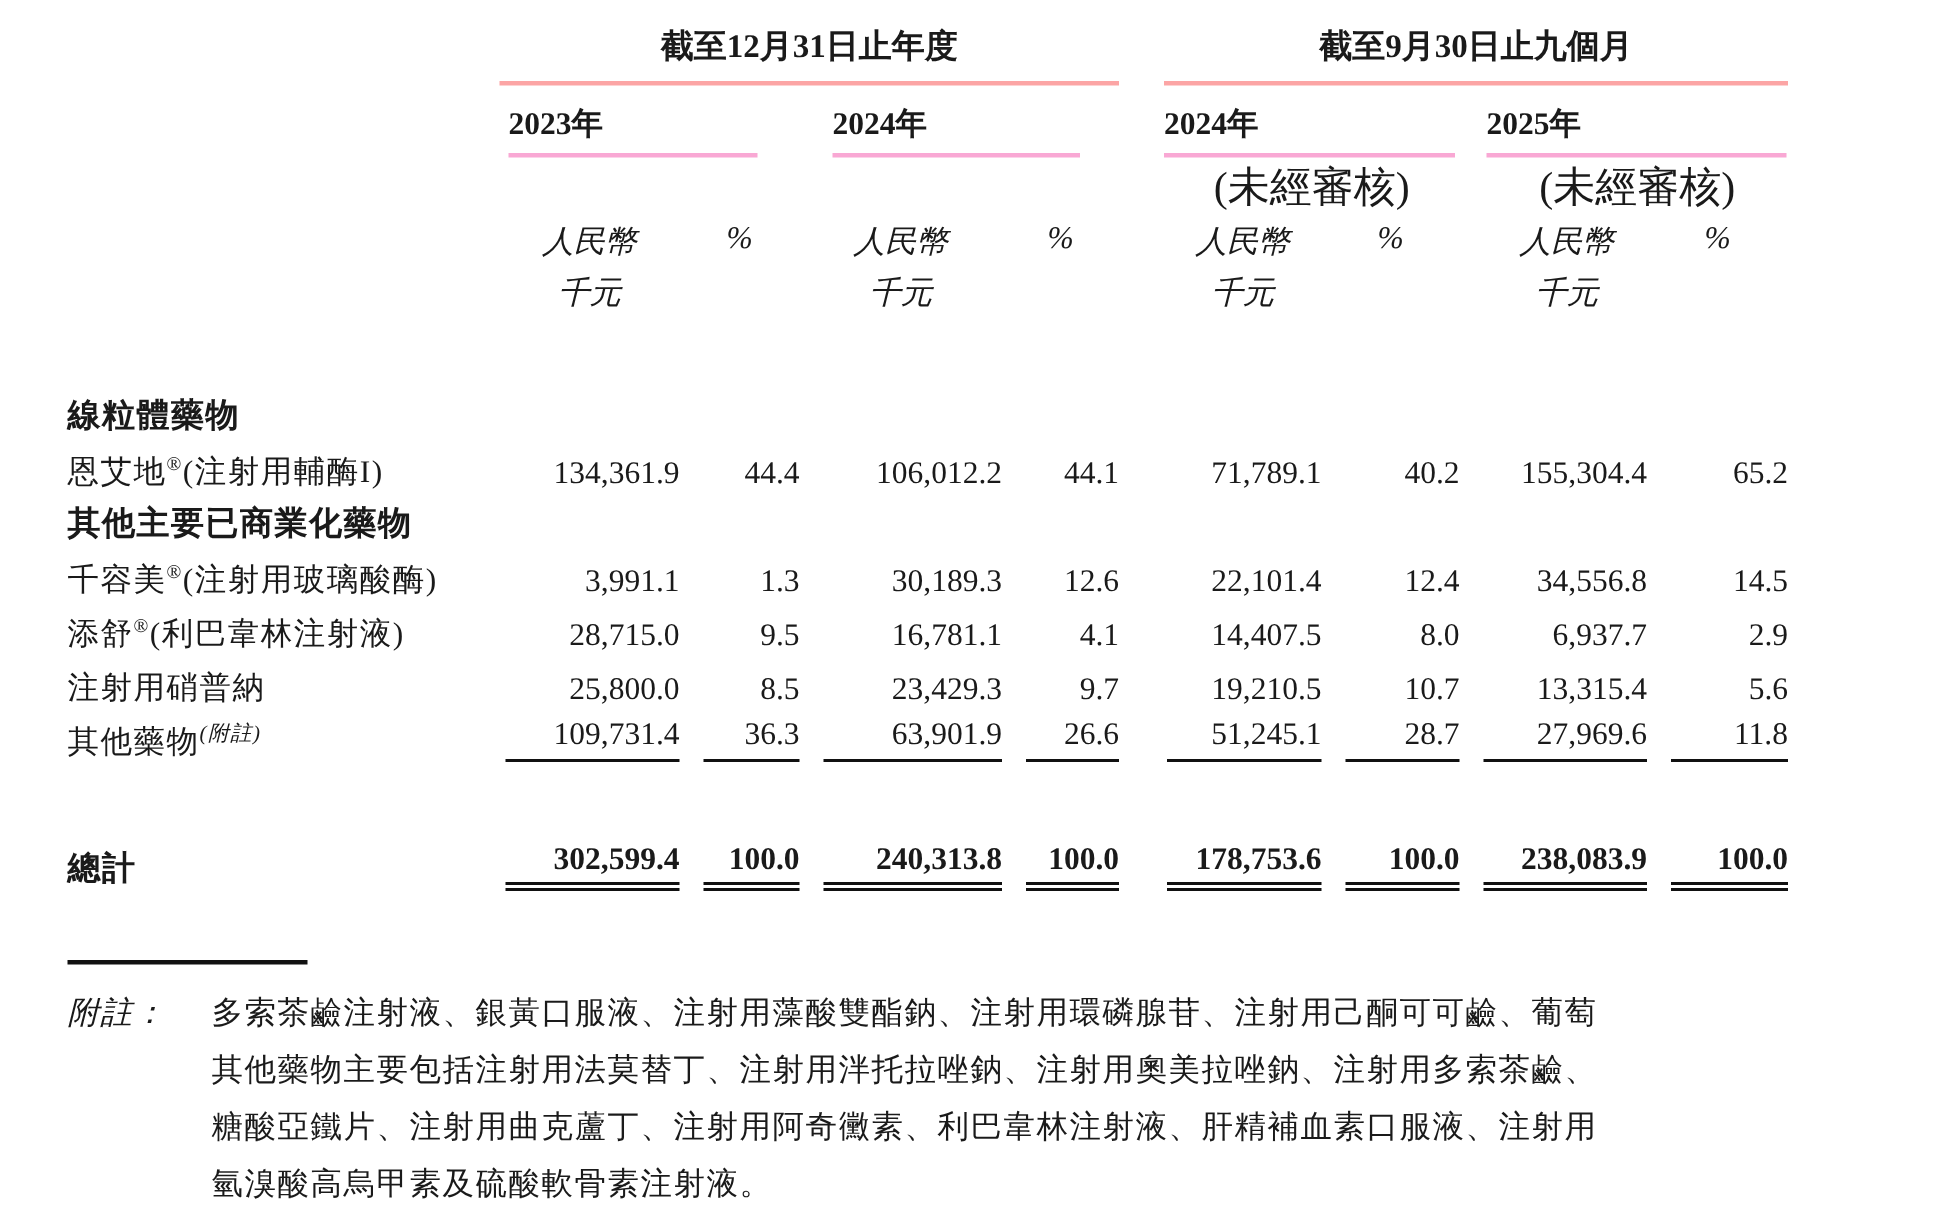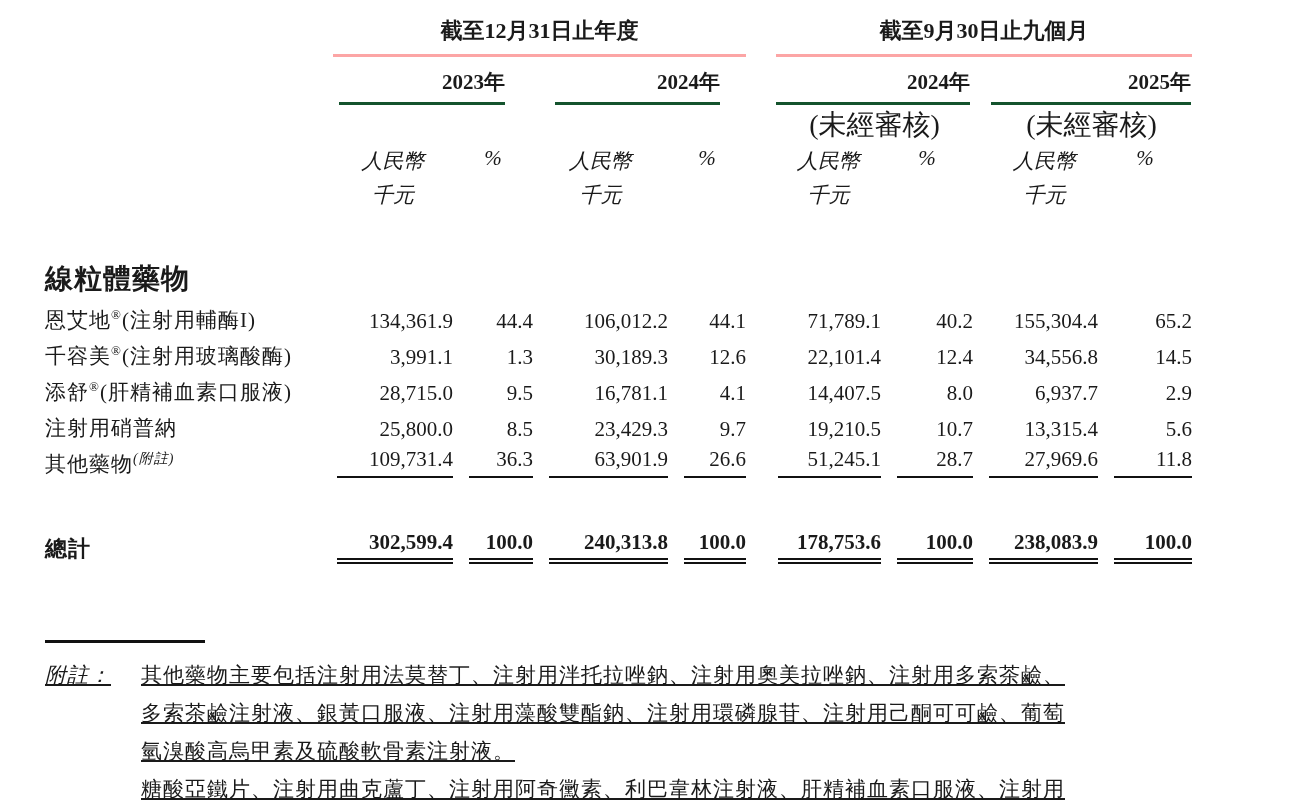--- a/index.html
+++ b/index.html
@@ -24,21 +24,21 @@
   table.rev td, table.rev th { padding: 0; font-weight: normal; }
 
   
   tr.h-group { height: 48px; }
   tr.h-group th { vertical-align: top; font-weight: bold; font-size: 22px; }
   tr.h-group .rule { padding: 2px 0 8px 0; border-bottom: 3px solid #fca5a5; text-align: center; }
   tr.h-group .g2 .rule { margin-left: 30px; }
 
   tr.h-year { height: 44px; }
   tr.h-year th { vertical-align: top; font-weight: bold; }
-  tr.h-year .rule { padding: 6px 0 6px 0; border-bottom: 3px solid #14532d; text-align: right; }
+  tr.h-year .rule { padding: 6px 0 6px 0; border-bottom: 3px solid #f9a8d4; text-align: left; }
   tr.h-year .y1 .rule { margin-left: 6px;  margin-right: 28px; }
   tr.h-year .y2 .rule { margin-left: 22px; margin-right: 26px; }
   tr.h-year .y3 .rule { margin-left: 30px; margin-right: 3px; }
   tr.h-year .y4 .rule { margin-left: 18px; margin-right: 1px; }
 
   tr.h-ua { height: 36px; }
   tr.h-ua td { text-align: center; vertical-align: middle; font-size: 28px; }
   tr.h-ua .ua3 { padding-left: 30px; }
   tr.h-ua .ua4 { padding-left: 18px; }
 
@@ -49,21 +49,21 @@
   tr.h-cur .pl18 { padding-left: 18px; }
   tr.h-cur td.pct { padding-top: 2px; }
 
   tr.spacer1 { height: 46px; }
   tr.spacer2 { height: 38px; }
 
   
   tr.body { height: 36px; }
   tr.body td { vertical-align: bottom; padding-bottom: 4px; }
   td.label { letter-spacing: 1px; white-space: nowrap; }
-  .cat-label { font-weight: bold; font-size: 28px; }
+  .cat-label { font-weight: bold; font-size: 22px; }
   sup.reg  { font-size: 13px; vertical-align: super; line-height: 0; }
   sup.note { font-size: 14px; font-style: italic; vertical-align: super; line-height: 0; }
 
   td.num { text-align: right; padding-right: 2px; }
   td.num .v { margin-left: 16px; }
   td.num.c1 .v { margin-left: 4px; }
   td.num.c5 .v { margin-left: 32px; }
   .v.u1 { border-bottom: 2px solid #111; padding-bottom: 4px; }
   tr.total { height: 44px; }
   tr.total td { vertical-align: bottom; }
@@ -71,21 +71,21 @@
   .v.u2 { border-bottom: 6px double #111; padding-bottom: 3px; font-weight: bold; }
 
   
   #footnote {
     position: absolute;
     left: 45px;
     top: 640px;
     width: 1147px;
   }
   #fn-rule { width: 160px; border-top: 3px solid #111; }
-  #fn-body { display: flex; margin-top: 13px; text-decoration: underline; }
+  #fn-body { display: flex; margin-top: 13px; }
   #fn-label { width: 96px; font-style: italic; letter-spacing: 1px; flex: none; }
   #fn-text { flex: 1; letter-spacing: 1px; }
   #fn-text .fn-line { line-height: 38px; white-space: nowrap; }
   #fn-label { line-height: 38px; }
 </style>
 </head>
 <body>
 
 <div id="page">
 
@@ -195,20 +195,26 @@
             <div class="v">40.2</div>
           </td>
       <td class="num c7">
             <div class="v">155,304.4</div>
           </td>
       <td class="num c8">
             <div class="v">65.2</div>
           </td>
     </tr>
 
+    <tr class="body">
+      <td class="label">
+        <span class="cat-label">其他主要已商業化藥物</span>
+      </td>
+      <td colspan="8"></td>
+    </tr>
 
     <tr class="body">
       <td class="label">
         <span>千容美</span><sup class="reg">®</sup><span>(注射用玻璃酸酶)</span>
       </td>
       <td class="num c1">
             <div class="v">3,991.1</div>
           </td>
       <td class="num c2">
             <div class="v">1.3</div>
@@ -228,21 +234,21 @@
       <td class="num c7">
             <div class="v">34,556.8</div>
           </td>
       <td class="num c8">
             <div class="v">14.5</div>
           </td>
     </tr>
 
     <tr class="body">
       <td class="label">
-        <span>添舒</span><sup class="reg">®</sup><span>(肝精補血素口服液)</span>
+        <span>添舒</span><sup class="reg">®</sup><span>(利巴韋林注射液)</span>
       </td>
       <td class="num c1">
             <div class="v">28,715.0</div>
           </td>
       <td class="num c2">
             <div class="v">9.5</div>
           </td>
       <td class="num c3">
             <div class="v">16,781.1</div>
           </td>
@@ -355,21 +361,21 @@
           </td>
     </tr>
   </tbody>
     </table>
 
   <div id="footnote">
     <div id="fn-rule"></div>
     <div id="fn-body">
       <div id="fn-label">附註：</div>
       <div id="fn-text">
+        <div class="fn-line">多索茶鹼注射液、銀黃口服液、注射用藻酸雙酯鈉、注射用環磷腺苷、注射用己酮可可鹼、葡萄</div>
         <div class="fn-line">其他藥物主要包括注射用法莫替丁、注射用泮托拉唑鈉、注射用奧美拉唑鈉、注射用多索茶鹼、</div>
-        <div class="fn-line">多索茶鹼注射液、銀黃口服液、注射用藻酸雙酯鈉、注射用環磷腺苷、注射用己酮可可鹼、葡萄</div>
+        <div class="fn-line">糖酸亞鐵片、注射用曲克蘆丁、注射用阿奇黴素、利巴韋林注射液、肝精補血素口服液、注射用</div>
         <div class="fn-line">氫溴酸高烏甲素及硫酸軟骨素注射液。</div>
-        <div class="fn-line">糖酸亞鐵片、注射用曲克蘆丁、注射用阿奇黴素、利巴韋林注射液、肝精補血素口服液、注射用</div>
       </div>
     </div>
   </div>
 
 </div>
 
 </body></html>

